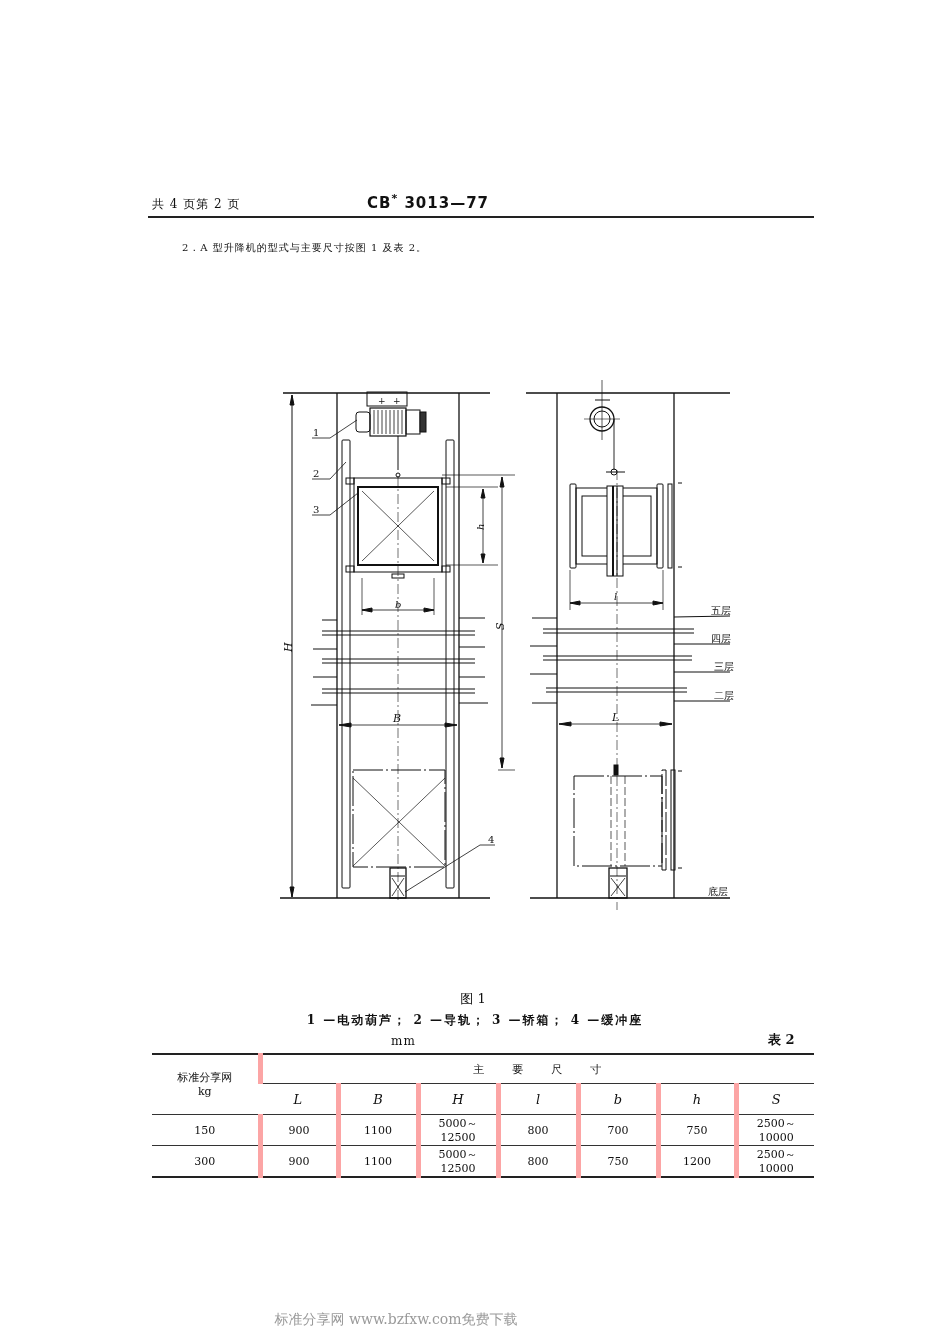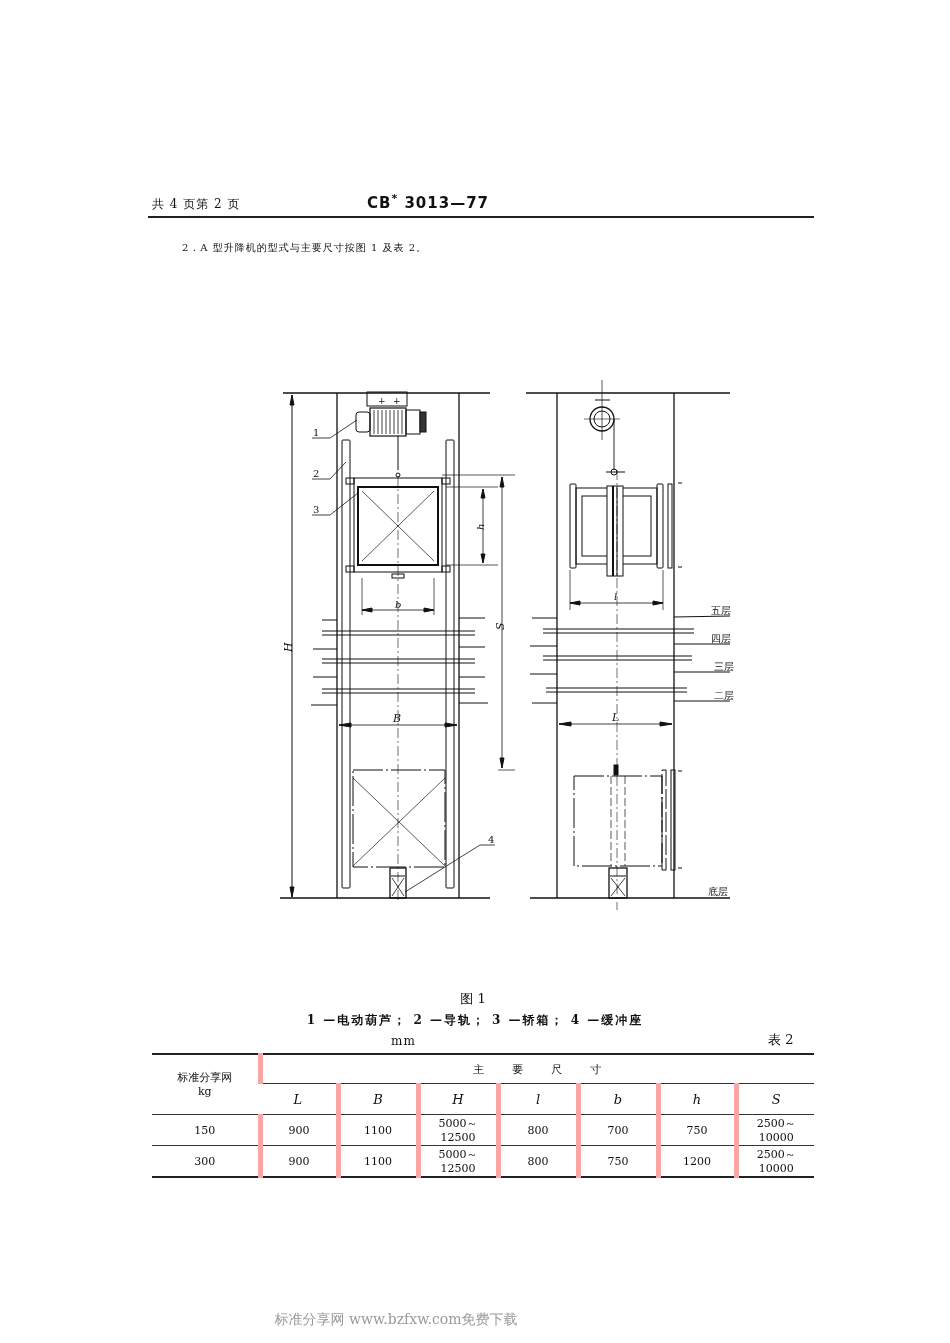--- a/index.html
+++ b/index.html
@@ -7,21 +7,21 @@
   .abs{position:absolute;}
   .hdr-left{left:152px;top:196px;font-size:12px;letter-spacing:1px;}
   .hdr-code{left:0;width:856px;top:192px;text-align:center;font-family:"DejaVu Sans","Liberation Sans",sans-serif;font-weight:bold;font-size:15px;letter-spacing:1px;}
   .hdr-code sup{font-size:11px;}
   .hdr-rule{left:148px;top:216px;width:666px;height:2px;background:#222;}
   .para{left:182px;top:241px;font-size:10px;letter-spacing:1px;}
   svg.draw{position:absolute;left:0;top:0;}
   .fig-title{left:0;width:946px;top:990px;text-align:center;font-size:13px;}
   .fig-legend{left:0;width:950px;top:1012px;text-align:center;font-size:12px;font-weight:bold;letter-spacing:2px;}
   .unit{left:0;width:783px;top:1034px;text-align:center;font-size:12px;letter-spacing:1px;margin-left:12px;}
-  .tbl-label{left:768px;top:1031px;font-size:13px;font-weight:normal;}
+  .tbl-label{left:768px;top:1031px;font-size:13px;font-weight:bold;}
   table.spec{position:absolute;left:152px;top:1053px;width:662px;border-collapse:collapse;font-size:11px;}
   table.spec td{border-left:5px solid #fca5a5;text-align:center;height:26px;}
   table.spec td:first-child{border-left:none;}
   table.spec tr.top td{border-top:2px solid #222;}
   table.spec tr.last td{border-bottom:2px solid #222;}
   table.spec tr.sub td{border-top:1px solid #333;font-style:italic;font-size:13px;height:28px;}
   table.spec tr.row td{border-top:1px solid #333;height:28px;margin-top:16px;}
   .watermark{left:0;width:792px;top:1311px;text-align:center;font-size:14px;color:#9a9a9a;}
 </style>
 </head>

